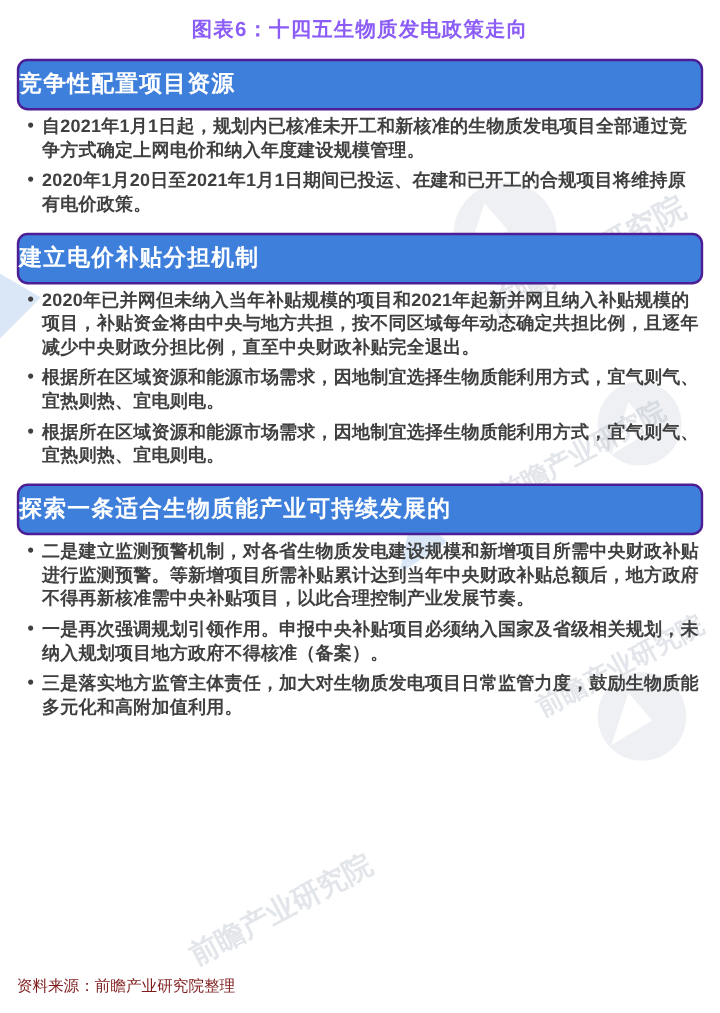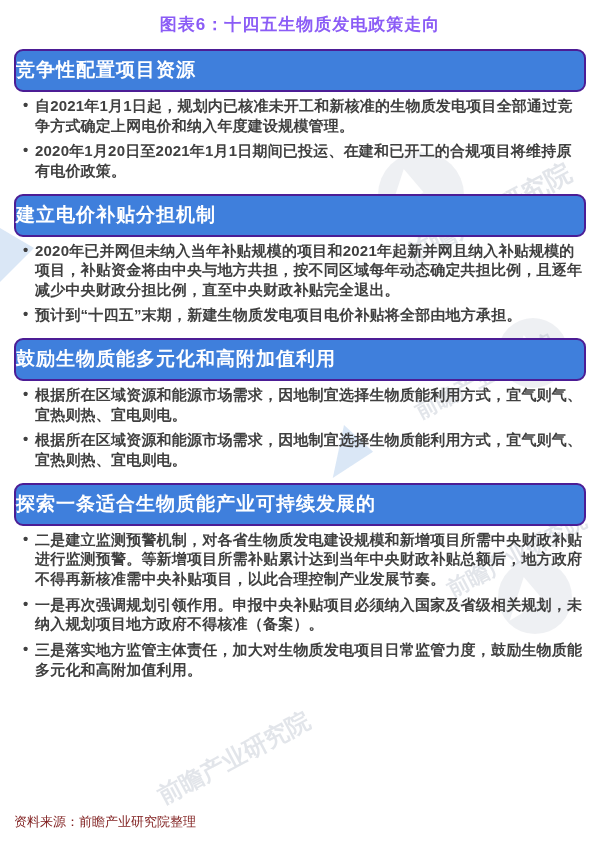--- a/index.html
+++ b/index.html
@@ -145,26 +145,24 @@
       <ul class="bullets">
         <li>自2021年1月1日起，规划内已核准未开工和新核准的生物质发电项目全部通过竞争方式确定上网电价和纳入年度建设规模管理。</li>
         <li>2020年1月20日至2021年1月1日期间已投运、在建和已开工的合规项目将维持原有电价政策。</li>
       </ul>
     </section>
 
     <section>
       <div class="bar">建立电价补贴分担机制</div>
       <ul class="bullets">
         <li>2020年已并网但未纳入当年补贴规模的项目和2021年起新并网且纳入补贴规模的项目，补贴资金将由中央与地方共担，按不同区域每年动态确定共担比例，且逐年减少中央财政分担比例，直至中央财政补贴完全退出。</li>
-        <li>预计到“十四五”末期，新建生物质发电项目电价补贴将全部由地方承担。</li>
       </ul>
     </section>
 
     <section>
-      <div class="bar">鼓励生物质能多元化和高附加值利用</div>
       <ul class="bullets">
         <li>根据所在区域资源和能源市场需求，因地制宜选择生物质能利用方式，宜气则气、宜热则热、宜电则电。</li>
         <li>根据所在区域资源和能源市场需求，因地制宜选择生物质能利用方式，宜气则气、宜热则热、宜电则电。</li>
       </ul>
     </section>
 
 
     <section>
       <div class="bar">探索一条适合生物质能产业可持续发展的</div>
       <ul class="bullets">

